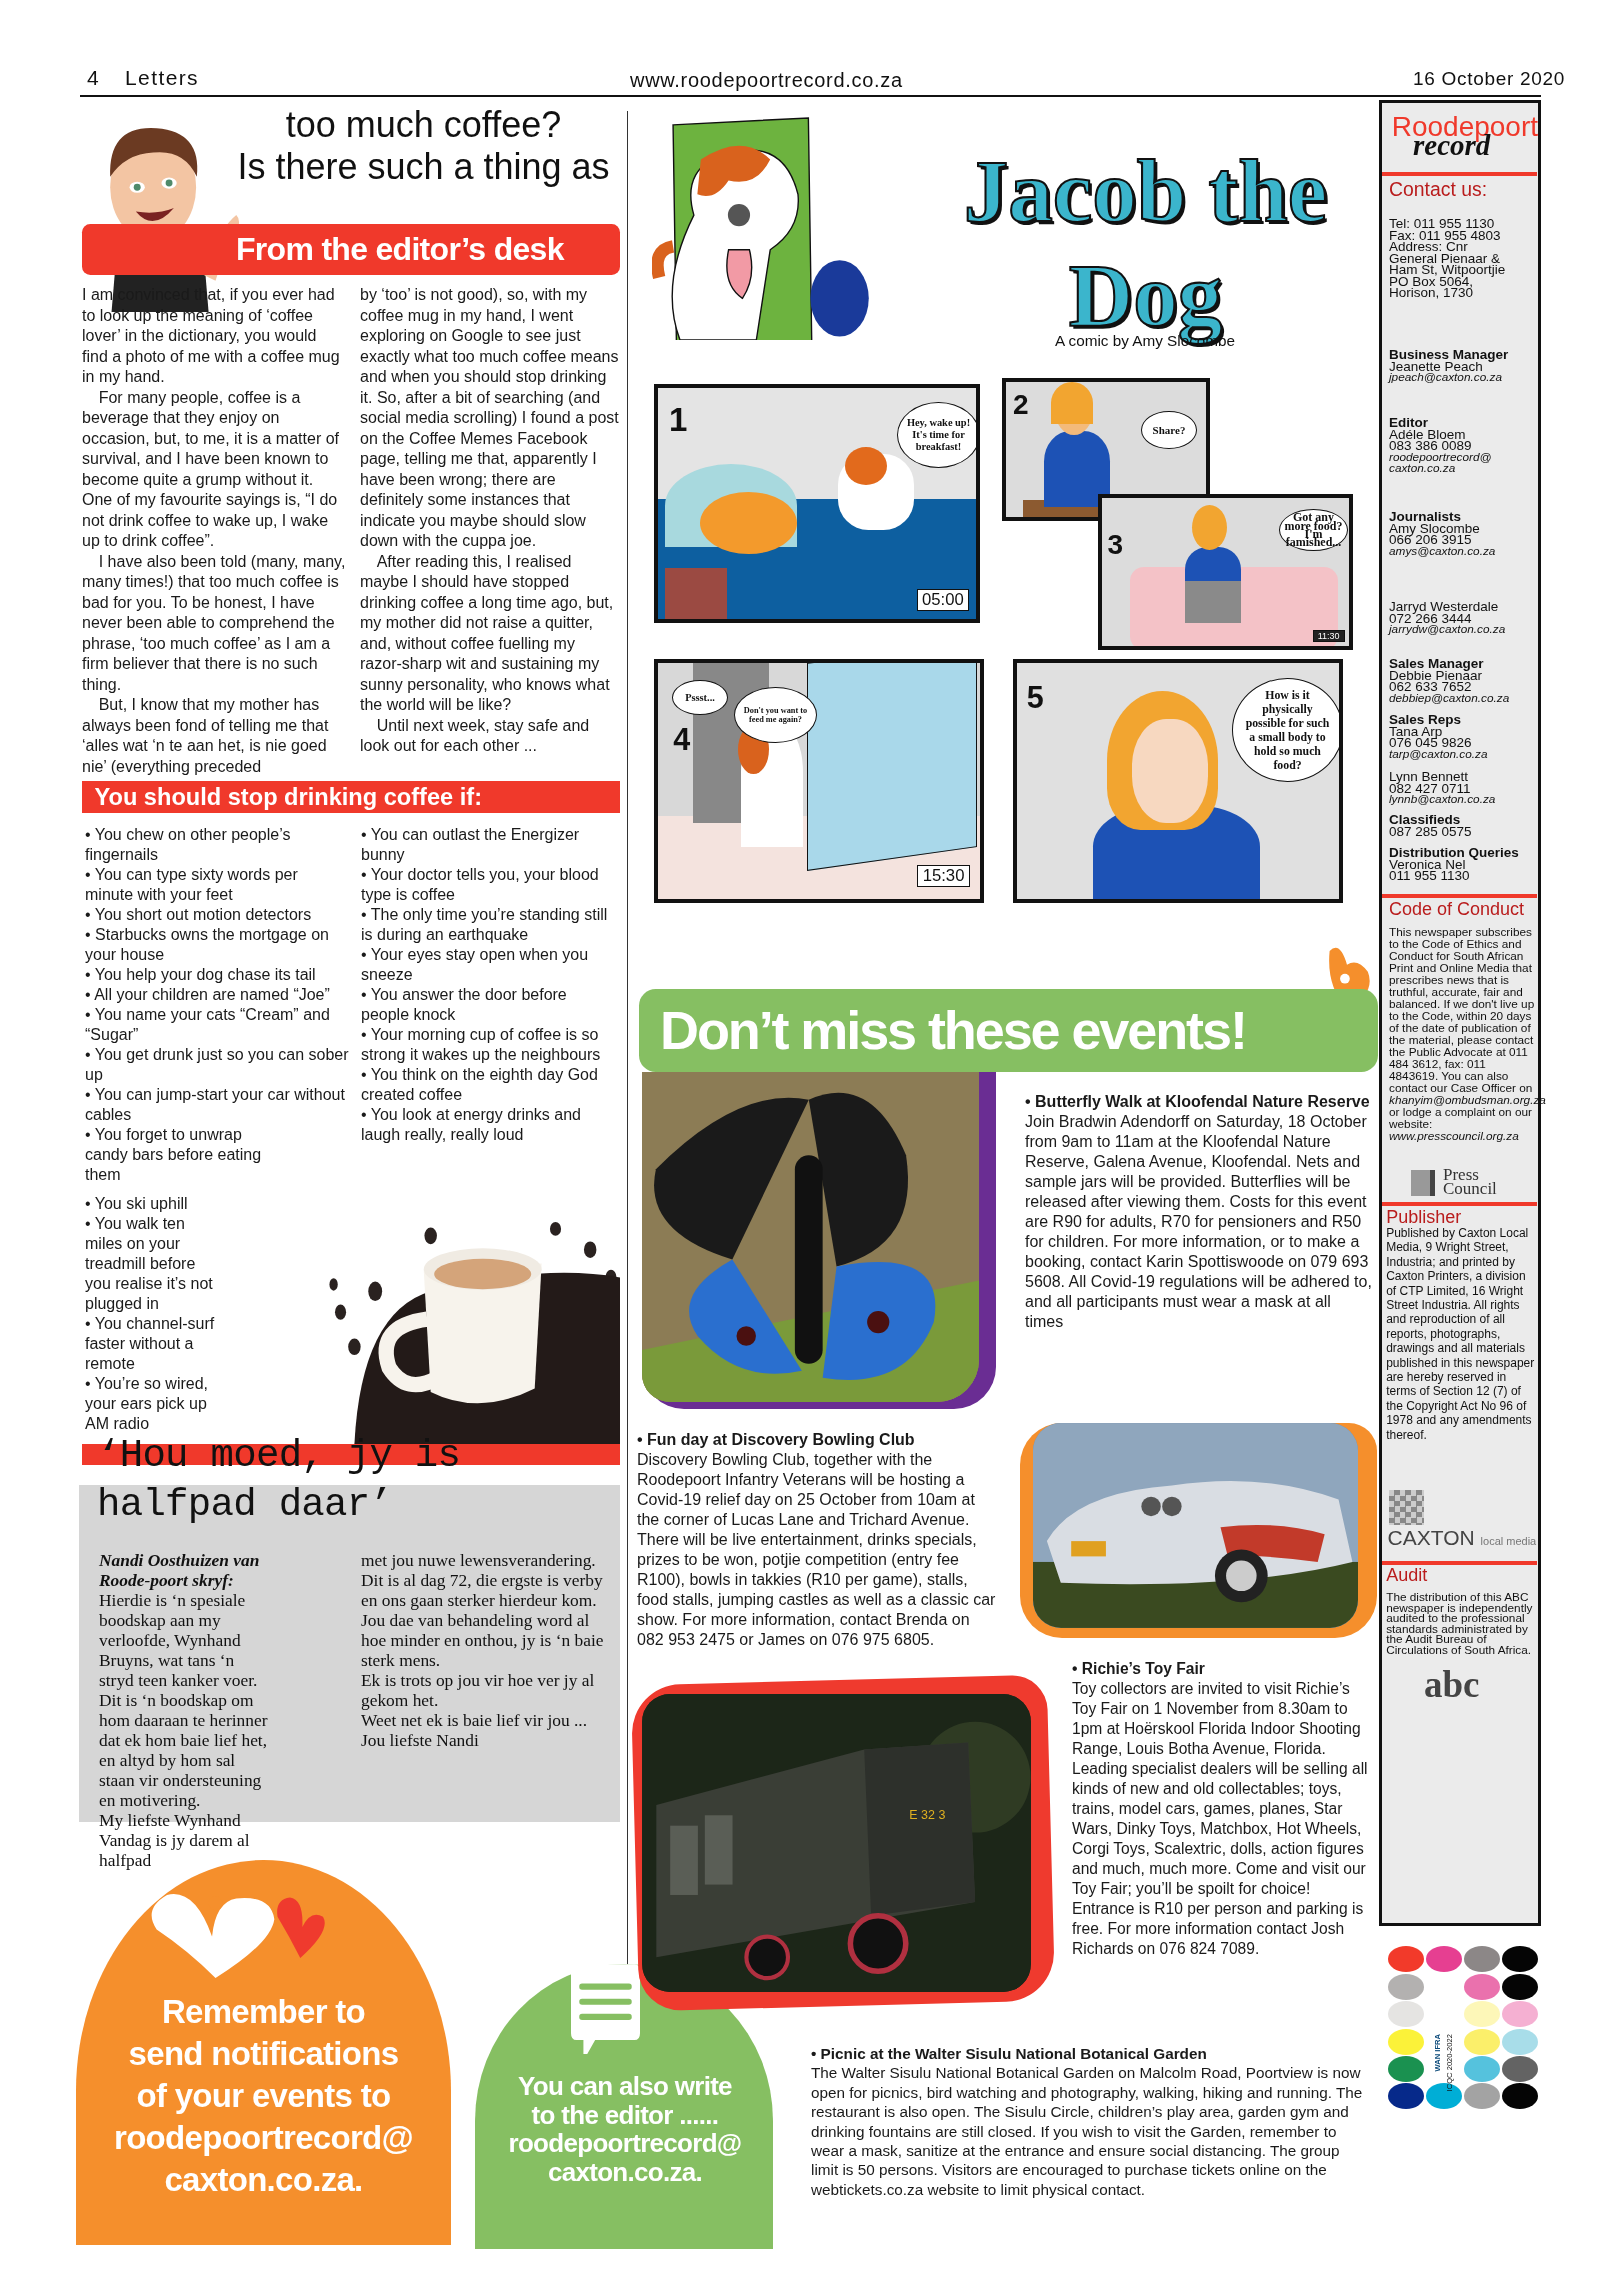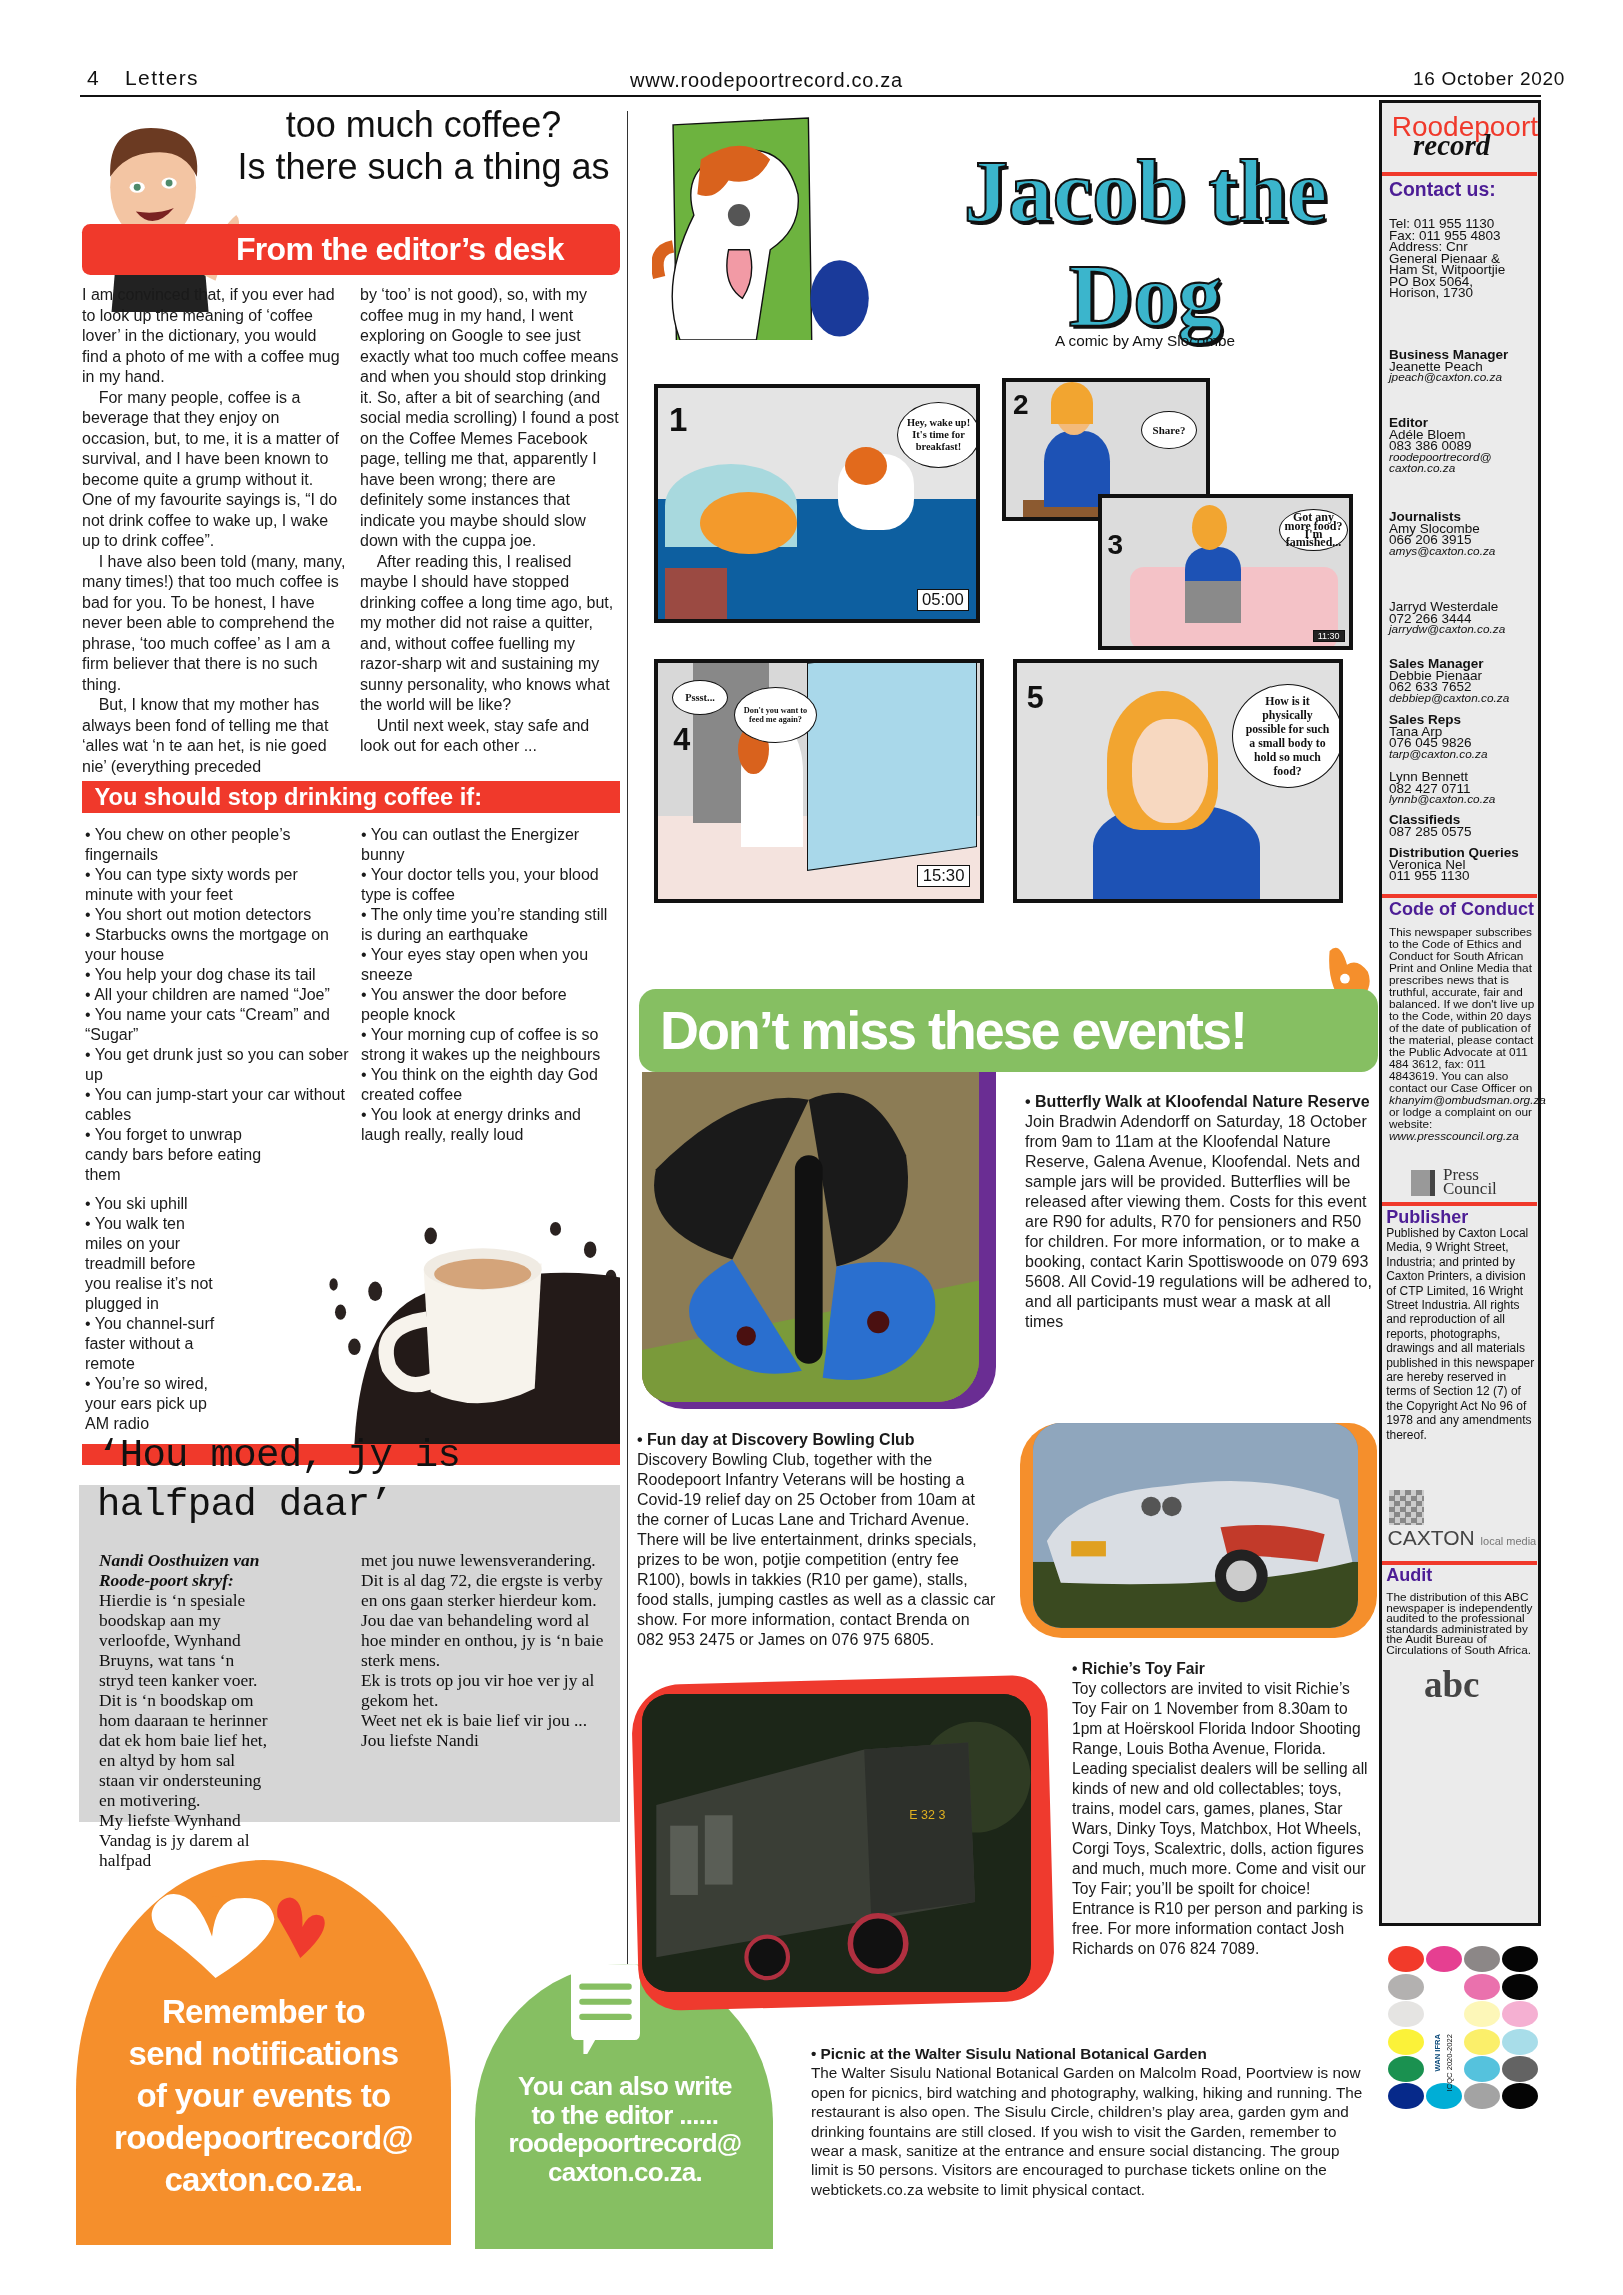--- a/index.html
+++ b/index.html
@@ -46,21 +46,21 @@
   .events-bar { left: 639px; top: 989px; width: 739px; height: 83px; background: #86bf62; border-radius: 16.7px; color: #fff; font-weight: bold; font-size: 54px; line-height: 83px; padding-left: 21px; letter-spacing: -2.1px; }
   .ev-text { font-size: 16px; line-height: 20px; color: #1a1a1a; }
   .ev-text .ev-title { font-weight: bold; }
   .img-frame { position: absolute; border-radius: 28px; overflow: hidden; }
 
   
   .sidebar { left: 1379px; top: 100px; width: 162px; height: 1826px; border: 3.5px solid #111; background: #ebebeb; }
   .sb-sec { position: absolute; left: 7px; width: 149px; font-size: 13.5px; line-height: 11.5px; color: #111; }
   .sb-sec .lbl { font-weight: bold; }
   .sb-sec .em { font-style: italic; font-size: 11.8px; }
-  .sb-red { color: #4c1d95; font-weight: bold; font-size: 18px; }
+  .sb-red { color: #b91c1c; font-weight: normal; font-size: 18px; }
   .sb-rule { position: absolute; left: 0; width: 155px; height: 3.5px; background: #f0392b; }
   .dots { left: 1381px; top: 1937px; width: 160px; height: 271px; }
   .dot { position: absolute; width: 36px; height: 26px; border-radius: 50%; }
 </style>
 </head>
 <body>
 
 <div class="abs hdr" style="left:87px; top:66px;">4</div>
 <div class="abs hdr" style="left:125px; top:66px; letter-spacing:1.4px;">Letters</div>
 <div class="abs hdr" style="left:630px; top:69px; font-size:20px;">www.roodepoortrecord.co.za</div>
@@ -259,21 +259,21 @@
   <div class="speech" style="left:14px; top:17.4px; width:56px; height:35px; font-size:10.4px;">Pssst...</div>
   <div class="speech" style="left:76px; top:24px; width:83px; height:56px; font-size:8.3px; line-height:9px; padding:7px;">Don't you want to feed me again?</div>
   <div class="timebox" style="right:10.4px; bottom:12.5px;">15:30</div>
 </div>
 
 <div class="panel" style="left:1013px; top:659px; width:330px; height:244px; background:#e0e0e0;">
   <div style="position:absolute; left:76px; top:142px; width:167px; height:104px; background:#1d52b5; border-radius:40% 40% 0 0;"></div>
   <div style="position:absolute; left:90px; top:28px; width:111px; height:139px; background:#f2a530; border-radius:50% 50% 30% 30%;"></div>
   <div style="position:absolute; left:115px; top:56px; width:76px; height:104px; background:#f7d8c0; border-radius:45%;"></div>
   <div class="panel-num" style="left:9.7px; top:17.4px; font-size:30.5px;">5</div>
-  <div class="speech" style="left:215px; top:21px; width:111px; height:104px; font-size:11.8px; line-height:14px; padding:11px;">How is it physically possible for such a small body to hold so much food?</div>
+  <div class="speech" style="left:215px; top:15px; width:111px; height:104px; font-size:11.8px; line-height:14px; padding:11px;">How is it physically possible for such a small body to hold so much food?</div>
 </div>
 
 <div class="abs" style="left:1319px; top:944px;">
   <svg width="56" height="66" viewBox="0 0 80 95">
       <path d="M40 95 Q10 60 15 10 Q30 -5 40 30 Q55 20 70 40 Q82 70 40 95Z" fill="#f58f2c"></path>
       <circle cx="37" cy="50" r="7" fill="#fff"></circle>
     </svg>
 </div>
 <div class="abs events-bar">Don’t miss these events!</div>
 

